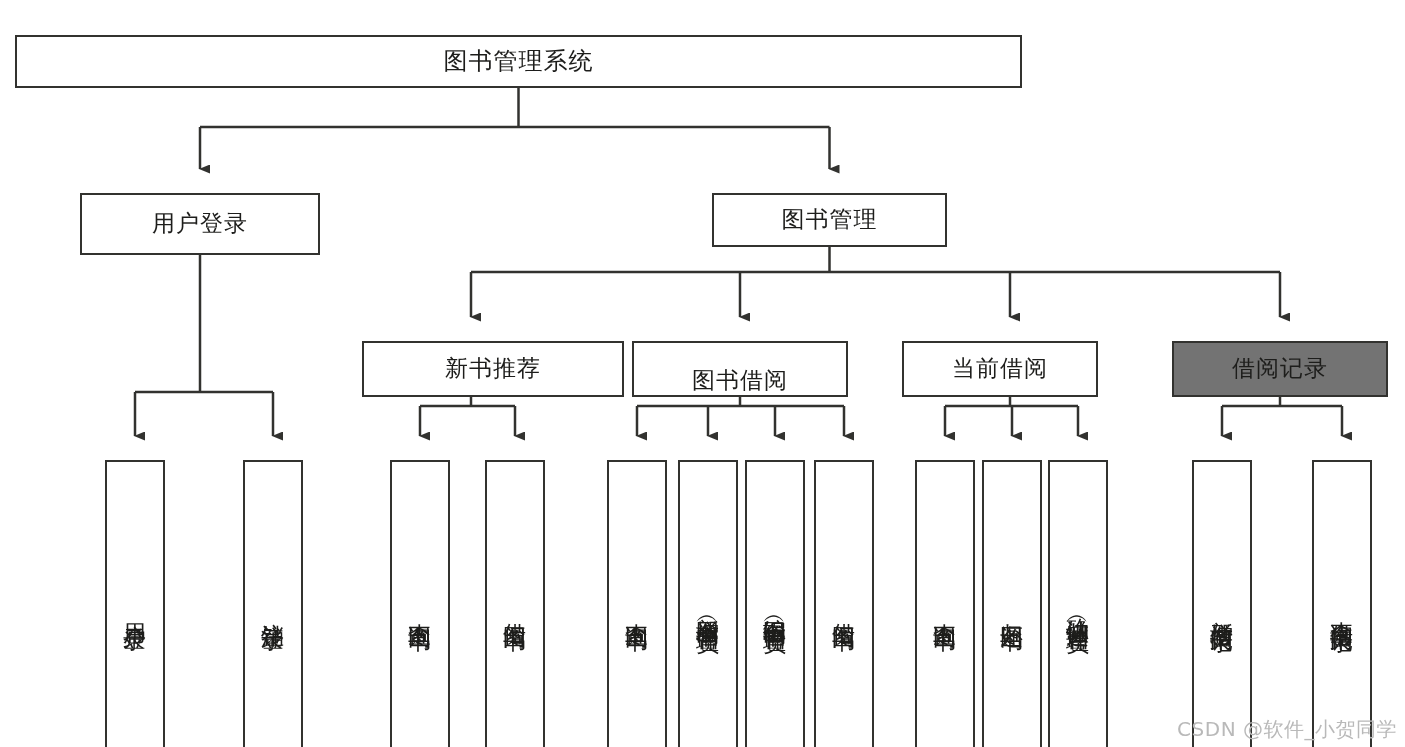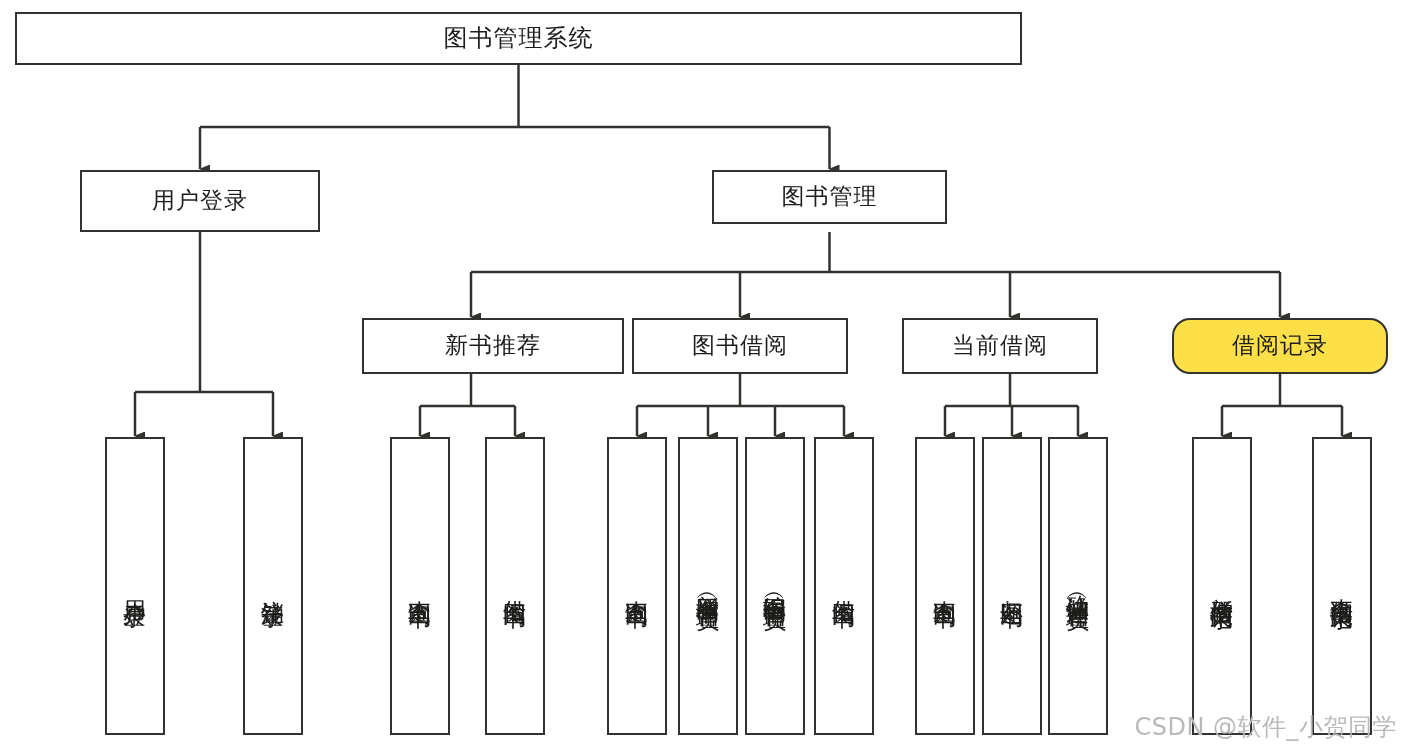--- a/index.html
+++ b/index.html
@@ -31,20 +31,21 @@
   .node {
     position: absolute;
     box-sizing: border-box;
     background: #ffffff;
     border: 2.5px solid #32322f;
     display: flex;
     align-items: center;
     justify-content: center;
     color: #1d1d1b;
     overflow: hidden;
+    margin-top: 23px;
   }
   .node.horizontal {
     font-size: 23px;
     letter-spacing: 1px;
     line-height: 1.2;
   }
   .node.root {
     font-size: 24px;
   }
   .node.vertical {
@@ -60,21 +61,21 @@
     white-space: pre-wrap;
   }
   .node.vertical .label {
     writing-mode: vertical-rl;
     text-orientation: upright;
   }
   .watermark {
     position: absolute;
     right: 8px;
     bottom: 4px;
-    font-size: 24px;
+    font-size: 20px;
     color: #b9b9b9;
     letter-spacing: 0.5px;
     white-space: nowrap;
     user-select: none;
   }
 </style>
 </head>
 <body>
 
 <div id="diagram-root">
@@ -127,27 +128,27 @@
       </div>
       <div class="node horizontal" style="left: 80px; top: 170px; width: 240px; height: 62px; border-color: rgb(50, 50, 47); background: rgb(255, 255, 255); color: rgb(29, 29, 27);">
         <span class="label">用户登录</span>
       </div>
       <div class="node horizontal" style="left: 712px; top: 170px; width: 235px; height: 54px; border-color: rgb(50, 50, 47); background: rgb(255, 255, 255); color: rgb(29, 29, 27);">
         <span class="label">图书管理</span>
       </div>
       <div class="node horizontal" style="left: 362px; top: 318px; width: 262px; height: 56px; border-color: rgb(50, 50, 47); background: rgb(255, 255, 255); color: rgb(29, 29, 27);">
         <span class="label">新书推荐</span>
       </div>
-      <div class="node horizontal" style="left: 632px; top: 318px; width: 216px; height: 56px; border-color: rgb(50, 50, 47); background: rgb(255, 255, 255); color: rgb(29, 29, 27);">
+      <div class="node horizontal" style="left: 632px; top: 318px; width: 216px; height: 56px; border-color: rgb(50, 50, 47); background: rgb(255, 255, 255); color: rgb(29, 29, 27); align-items: flex-end;">
         <span class="label">图书借阅</span>
       </div>
       <div class="node horizontal" style="left: 902px; top: 318px; width: 196px; height: 56px; border-color: rgb(50, 50, 47); background: rgb(255, 255, 255); color: rgb(29, 29, 27);">
         <span class="label">当前借阅</span>
       </div>
-      <div class="node horizontal" style="left: 1172px; top: 318px; width: 216px; height: 56px; border-color: rgb(50, 50, 47); background: #fde047; color: rgb(29, 29, 27); border-radius: 18px;">
+      <div class="node horizontal" style="left: 1172px; top: 318px; width: 216px; height: 56px; border-color: rgb(50, 50, 47); background: #737373; color: rgb(29, 29, 27);">
         <span class="label">借阅记录</span>
       </div>
       <div class="node vertical" style="left: 105px; top: 437px; width: 60px; height: 298px; border-color: rgb(50, 50, 47); background: rgb(255, 255, 255); color: rgb(29, 29, 27);">
         <span class="label">用户登录</span>
       </div>
       <div class="node vertical" style="left: 243px; top: 437px; width: 60px; height: 298px; border-color: rgb(50, 50, 47); background: rgb(255, 255, 255); color: rgb(29, 29, 27);">
         <span class="label">注销登录</span>
       </div>
       <div class="node vertical" style="left: 390px; top: 437px; width: 60px; height: 298px; border-color: rgb(50, 50, 47); background: rgb(255, 255, 255); color: rgb(29, 29, 27);">
         <span class="label">查询图书</span>

